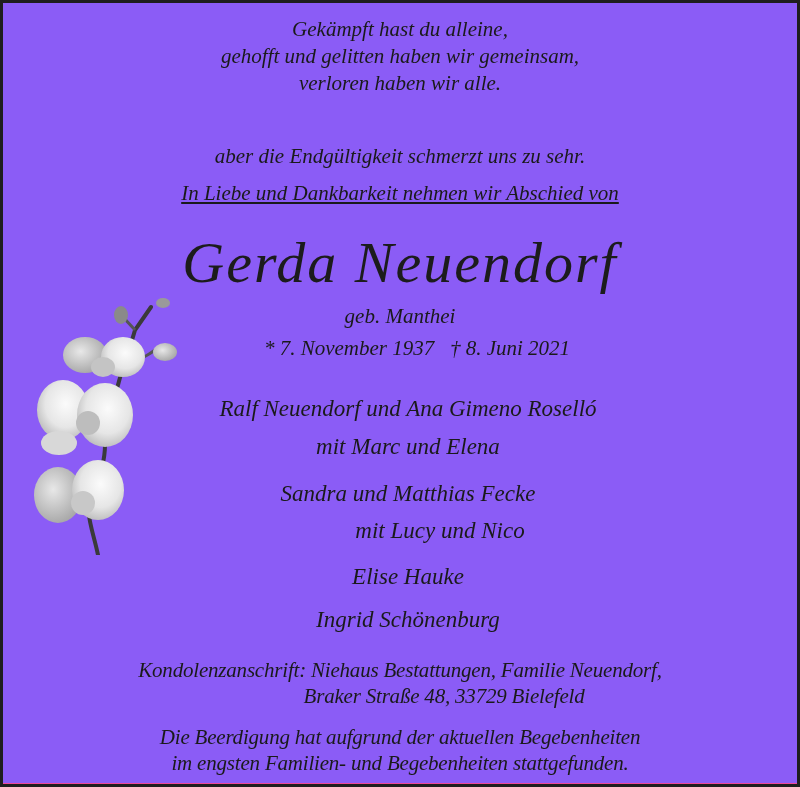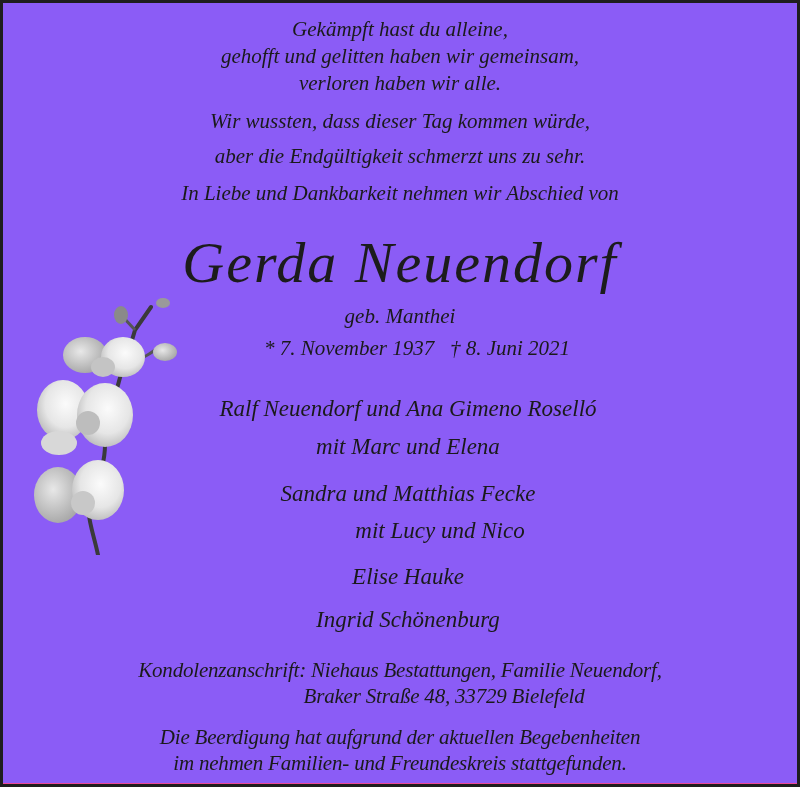--- a/index.html
+++ b/index.html
@@ -43,42 +43,41 @@
   </style>
 </head>
 <body>
 
 <div class="card">
 
   <div class="line poem" style="top:14px;">Gekämpft hast du alleine,</div>
   <div class="line poem" style="top:41px;">gehofft und gelitten haben wir gemeinsam,</div>
   <div class="line poem" style="top:68px;">verloren haben wir alle.</div>
 
-  <div class="line poem" style="top:106px;">Wir wussten, dass dieser Tag kommen würde,</div>
   <div class="line poem" style="top:133px;margin-top:8px;">aber die Endgültigkeit schmerzt uns zu sehr.</div>
 
-  <div class="line poem" style="top:178px;">In Liebe und Dankbarkeit nehmen wir Abschied von</div>
+  <div class="line poem" style="top:178px;text-decoration:underline;">In Liebe und Dankbarkeit nehmen wir Abschied von</div>
 
   <div class="line name" style="top:226px;">Gerda Neuendorf</div>
 
   <div class="line sub" style="top:301px;">geb. Manthei</div>
   <div class="line sub" style="top:333px; white-space:pre;padding-left:17px;">* 7. November 1937   † 8. Juni 2021</div>
 
   <div class="line family" style="top:393px;">Ralf Neuendorf und Ana Gimeno Roselló</div>
   <div class="line family" style="top:431px;">mit Marc und Elena</div>
   <div class="line family" style="top:478px;">Sandra und Matthias Fecke</div>
   <div class="line family" style="top:515px;padding-left:32px;">mit Lucy und Nico</div>
   <div class="line family" style="top:561px;">Elise Hauke</div>
   <div class="line family" style="top:604px;">Ingrid Schönenburg</div>
 
   <div class="line foot" style="top:655px;">Kondolenzanschrift: Niehaus Bestattungen, Familie Neuendorf,</div>
   <div class="line foot" style="top:681px;padding-left:44px;">Braker Straße 48, 33729 Bielefeld</div>
 
   <div class="line foot" style="top:722px;">Die Beerdigung hat aufgrund der aktuellen Begebenheiten</div>
-  <div class="line foot" style="top:748px;">im nehmen Familien- und Freundeskreis stattgefunden.</div>
+  <div class="line foot" style="top:748px;">im engsten Familien- und Begebenheiten stattgefunden.</div>
 
   <svg class="orchid" viewBox="0 0 180 260">
     <defs>
       <radialGradient id="pet" cx="55%" cy="40%" r="65%">
         <stop offset="0%" stop-color="#fbfbfb"></stop>
         <stop offset="60%" stop-color="#e6e6e6"></stop>
         <stop offset="100%" stop-color="#b8b8b8"></stop>
       </radialGradient>
       <radialGradient id="pet2" cx="40%" cy="40%" r="70%">
         <stop offset="0%" stop-color="#e8e8e8"></stop>

